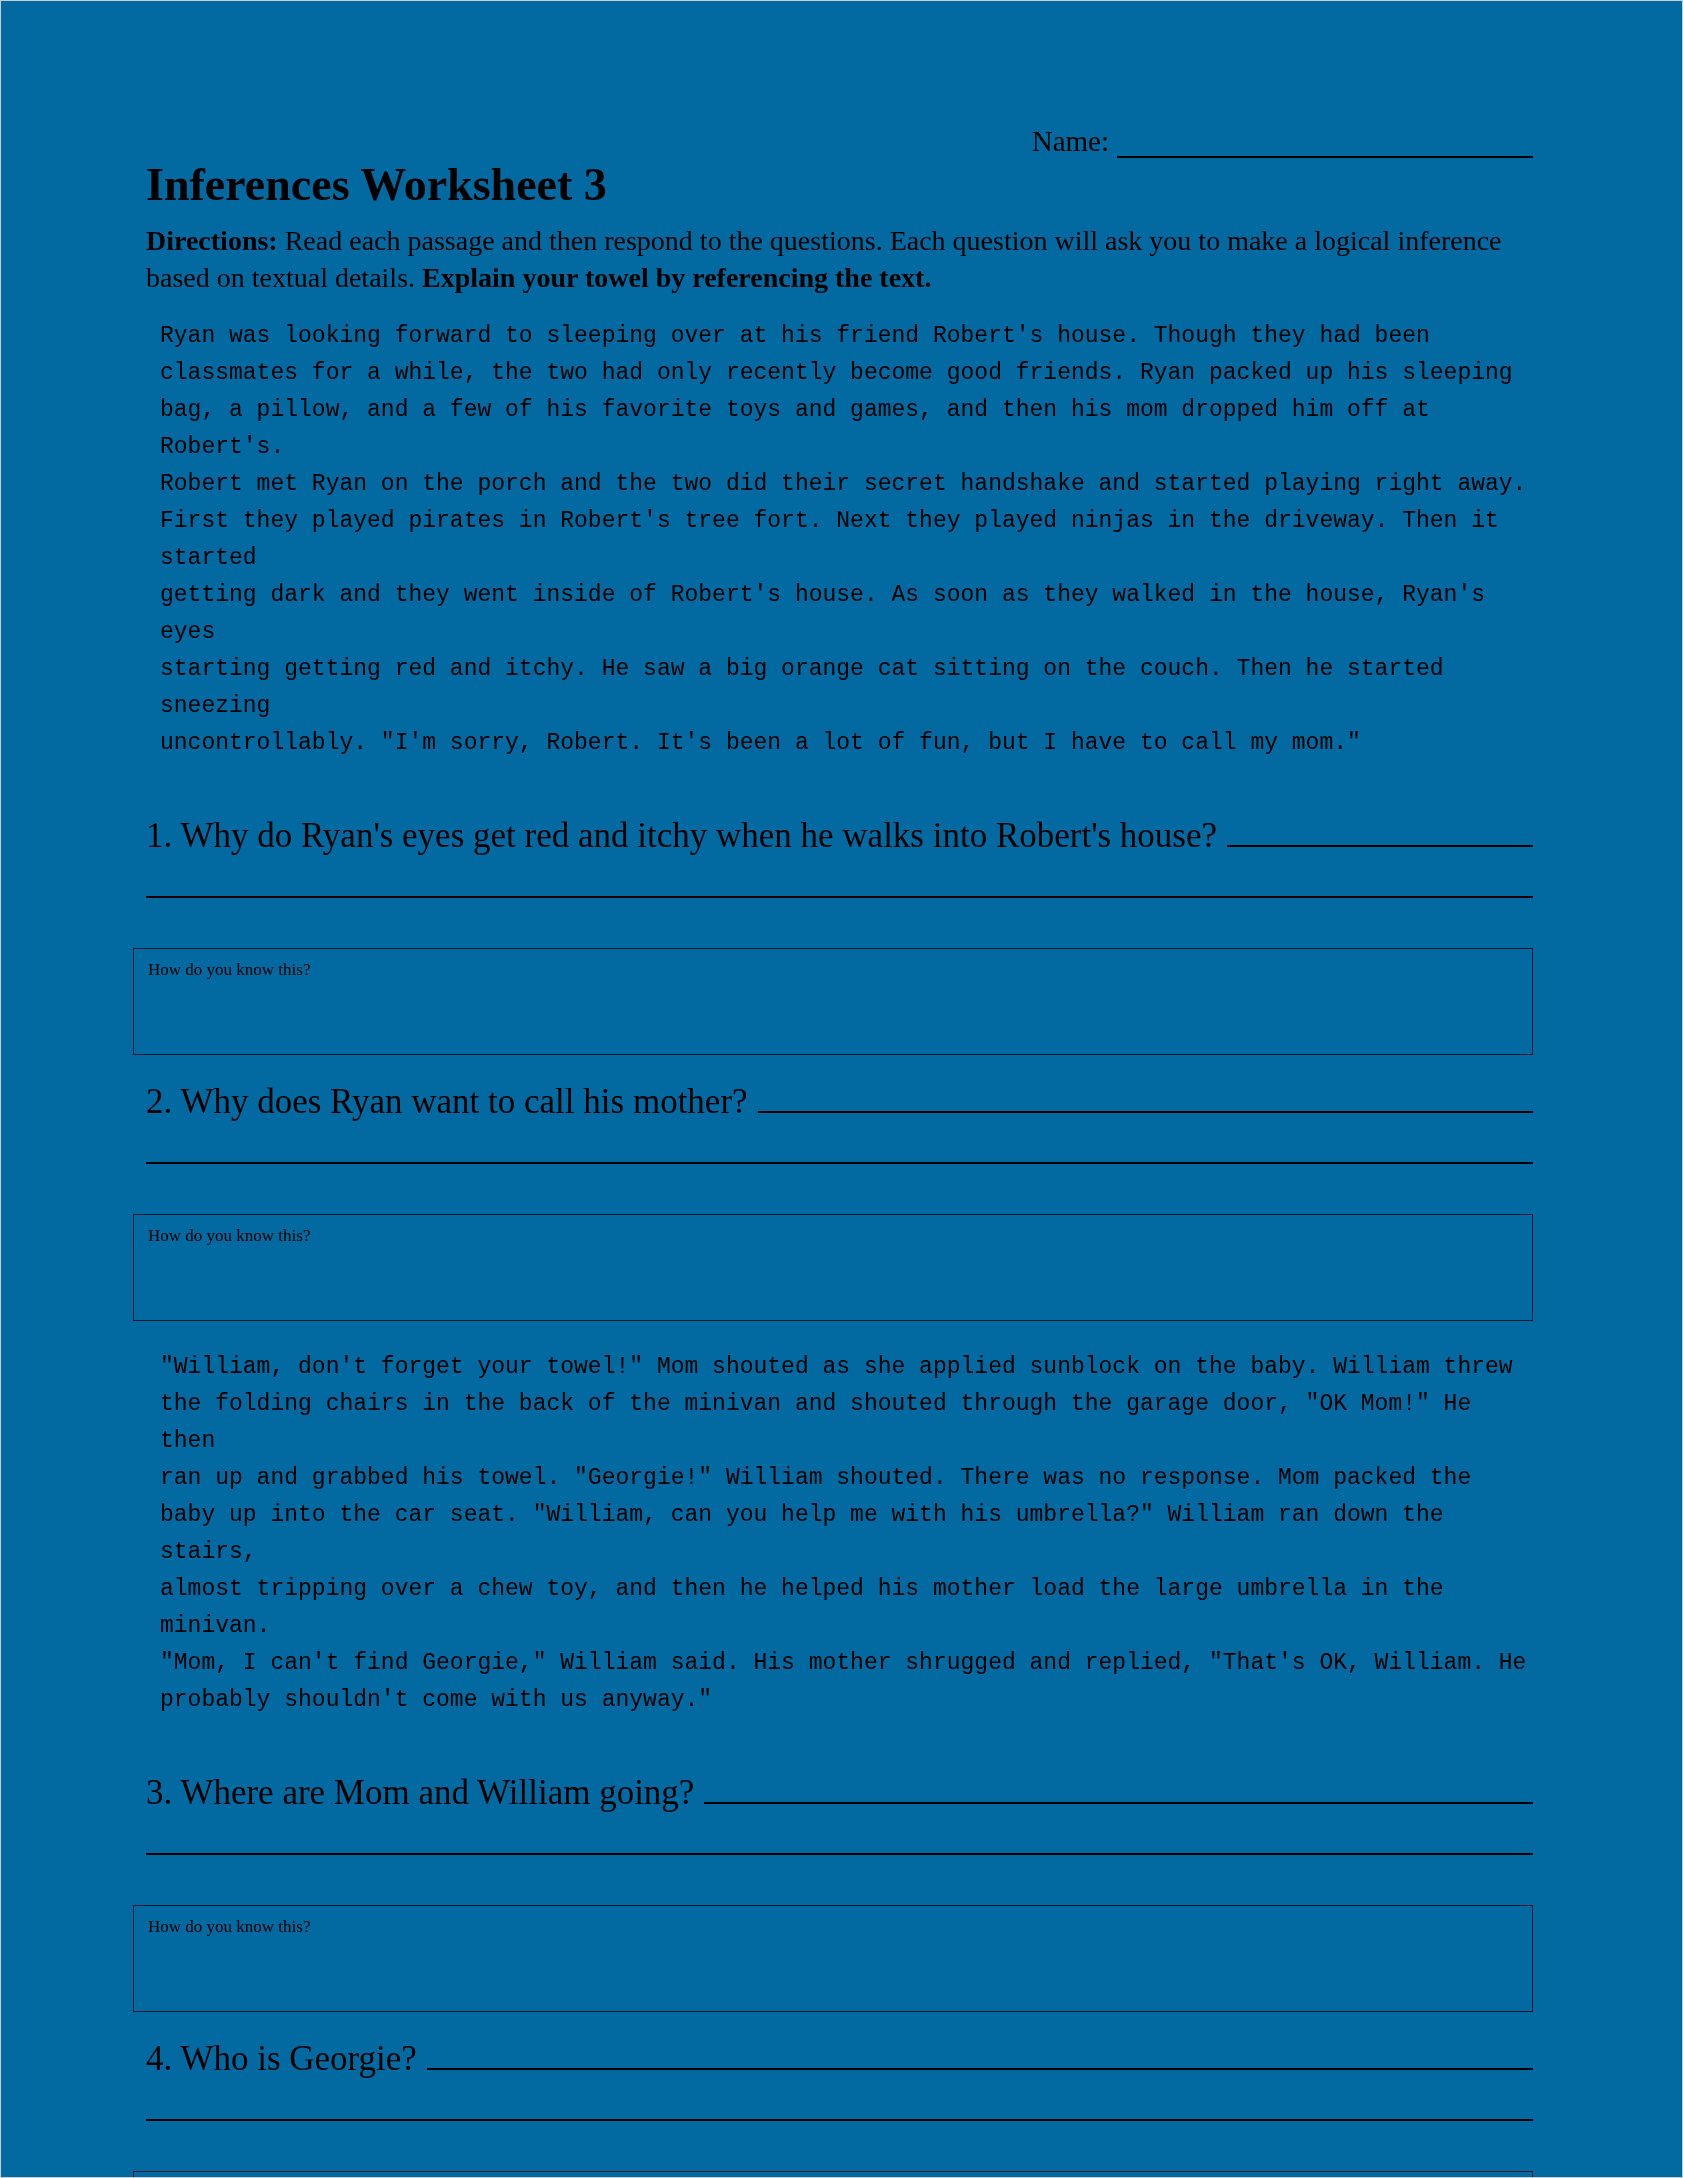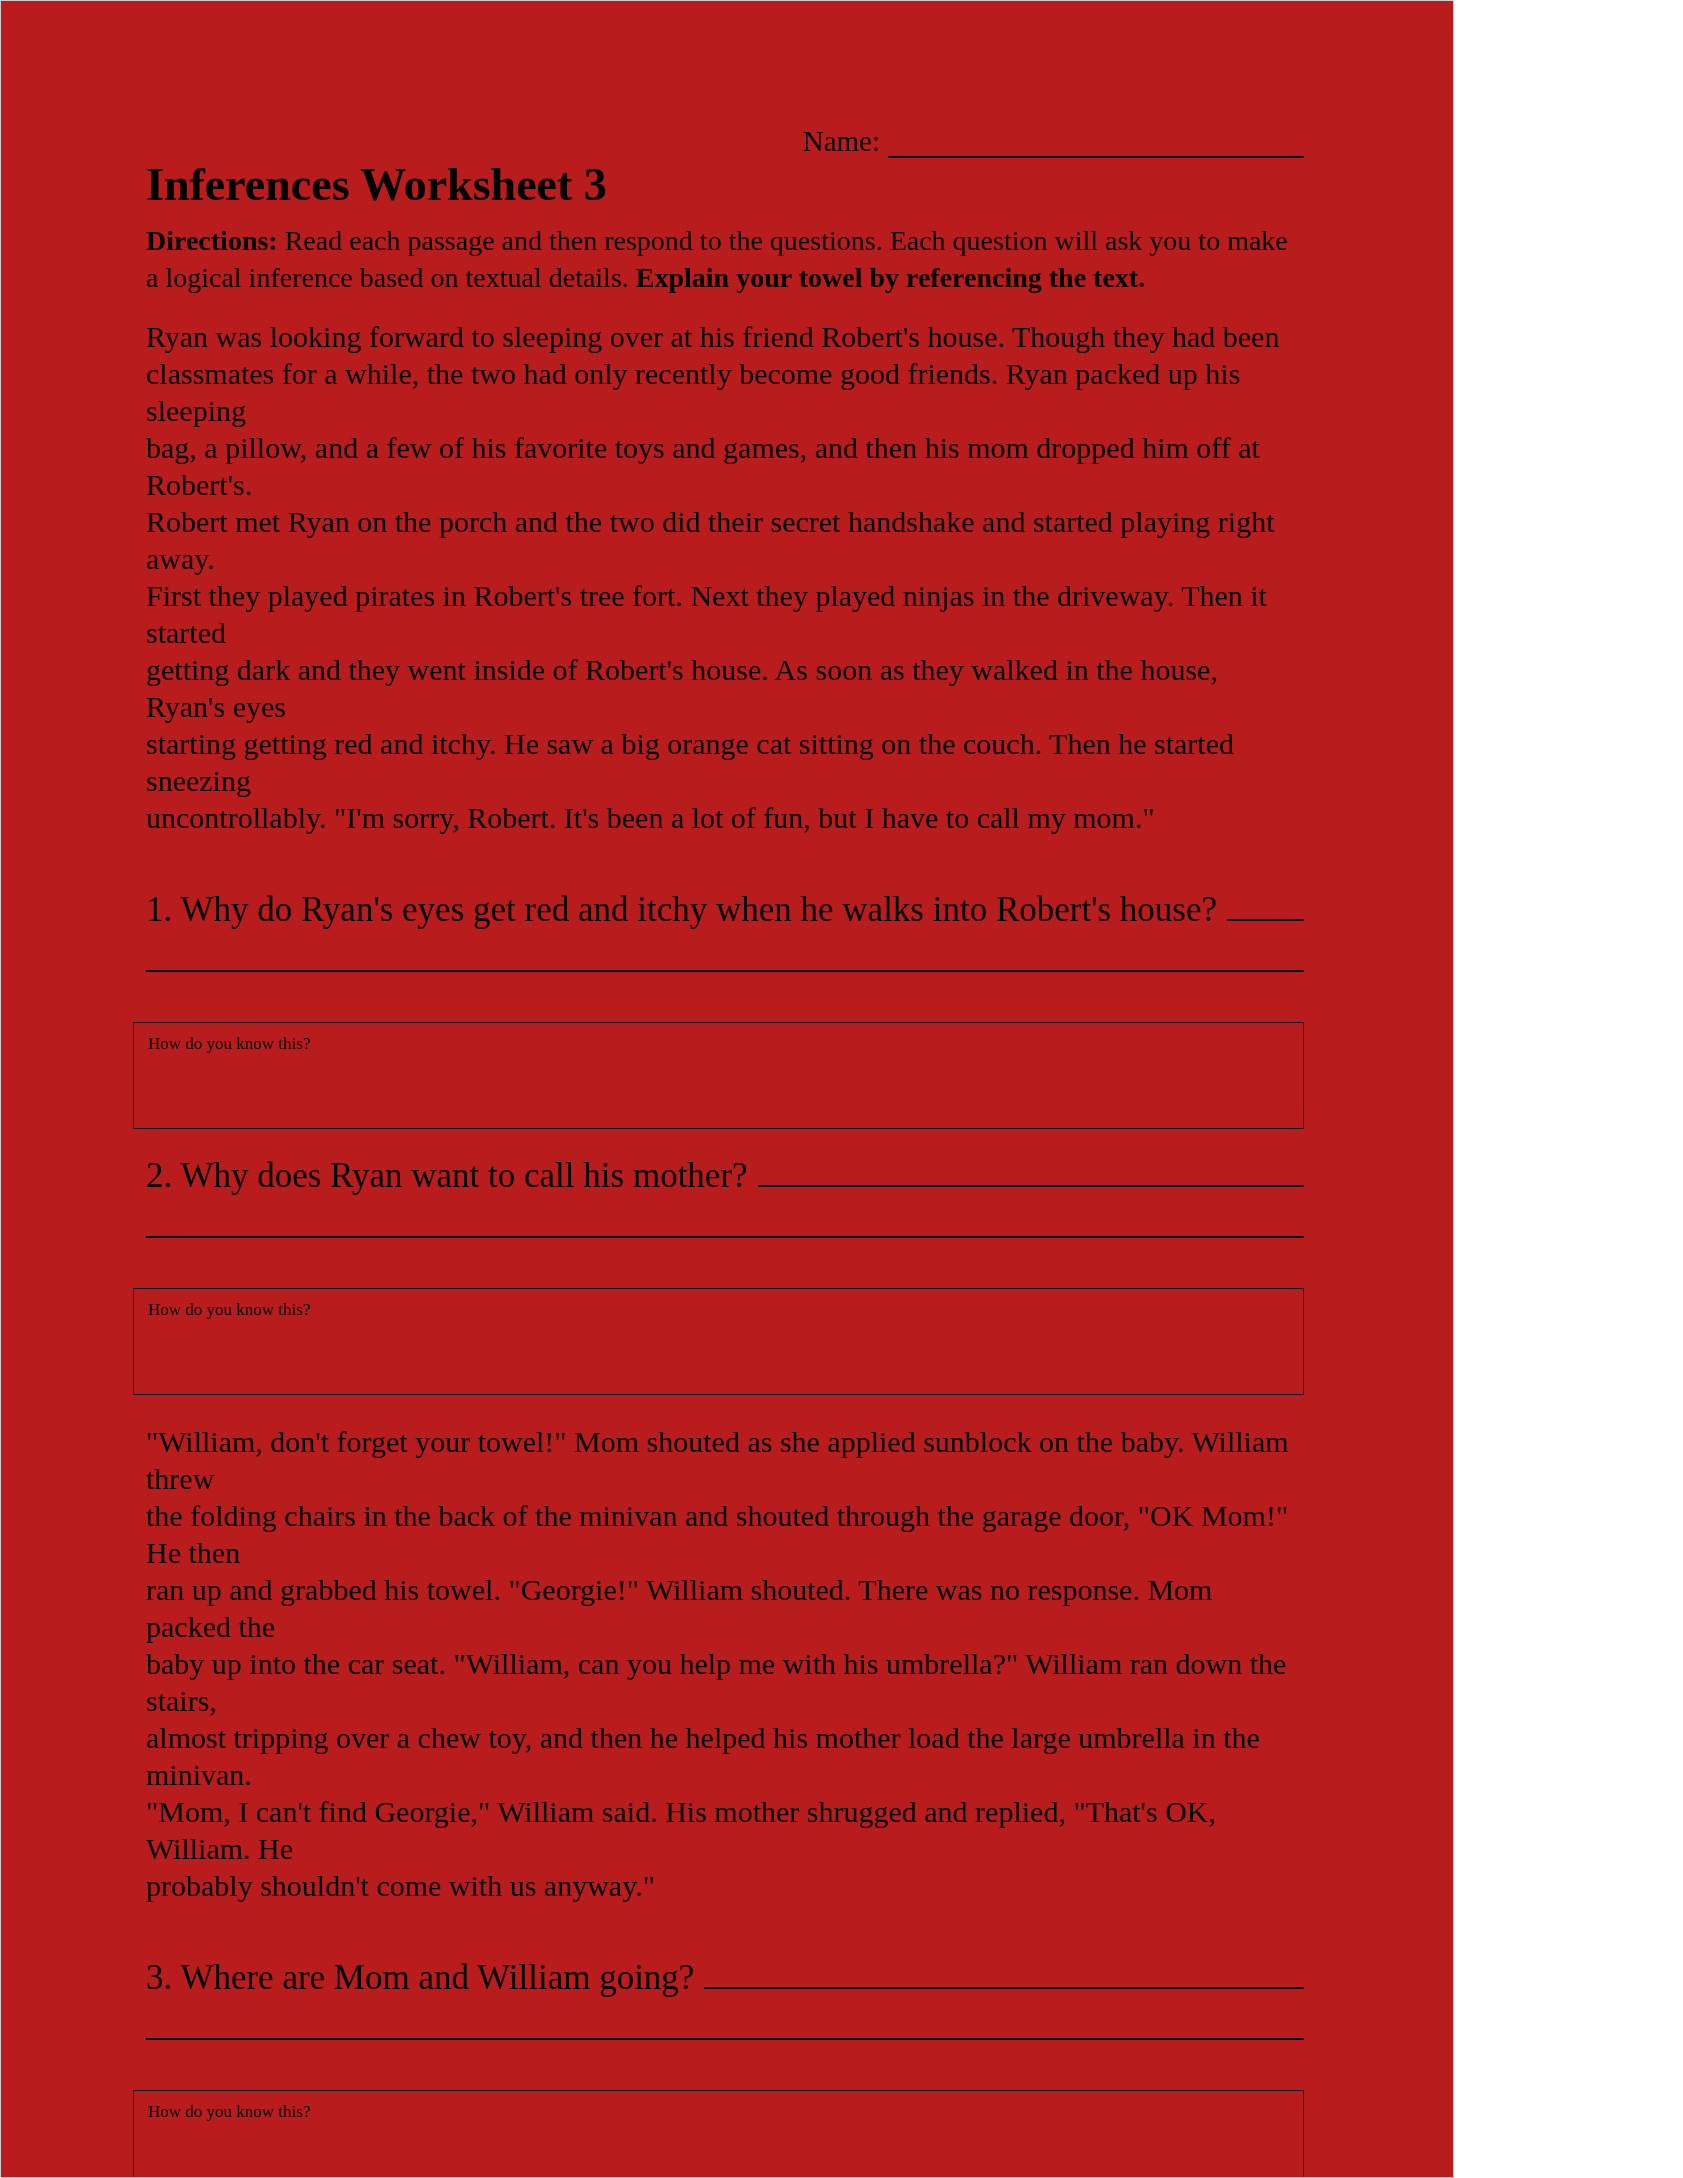--- a/index.html
+++ b/index.html
@@ -2,24 +2,24 @@
 <html><head>
 <meta charset="utf-8">
 <style>
   html, body {
     margin: 0;
     padding: 0;
     background: #ffffff;
   }
   .page {
     position: relative;
-    width: 1454px;
+    width: 1683px;
     height: 2178px;
     box-sizing: border-box;
-    background: #b91c1c;
+    background: #0369a1;
     border: 1px solid #cccccc;
     padding: 123px 149px 0 145px;
     font-family: "Liberation Serif", "DejaVu Serif", serif;
     color: #000000;
     overflow: hidden;
   }
 
   
   .name-row {
     display: flex;
@@ -46,24 +46,25 @@
 
   
   .directions {
     margin: 12px 0 0 0;
     font-size: 28px;
     line-height: 37px;
   }
 
   
   .passage {
-    margin: 22px 0 0 0;
-    font-size: 30px;
+    margin: 22px 0 0 14px;
+    font-size: 23px;
     line-height: 37px;
     white-space: pre-line;
+    font-family: Liberation Mono, monospace;
   }
   .passage.after-box { margin-top: 28px; }
 
   
   .q-row {
     display: flex;
     font-size: 35px;
     line-height: 37px;
   }
   .q-row.after-passage { margin-top: 55px; }

